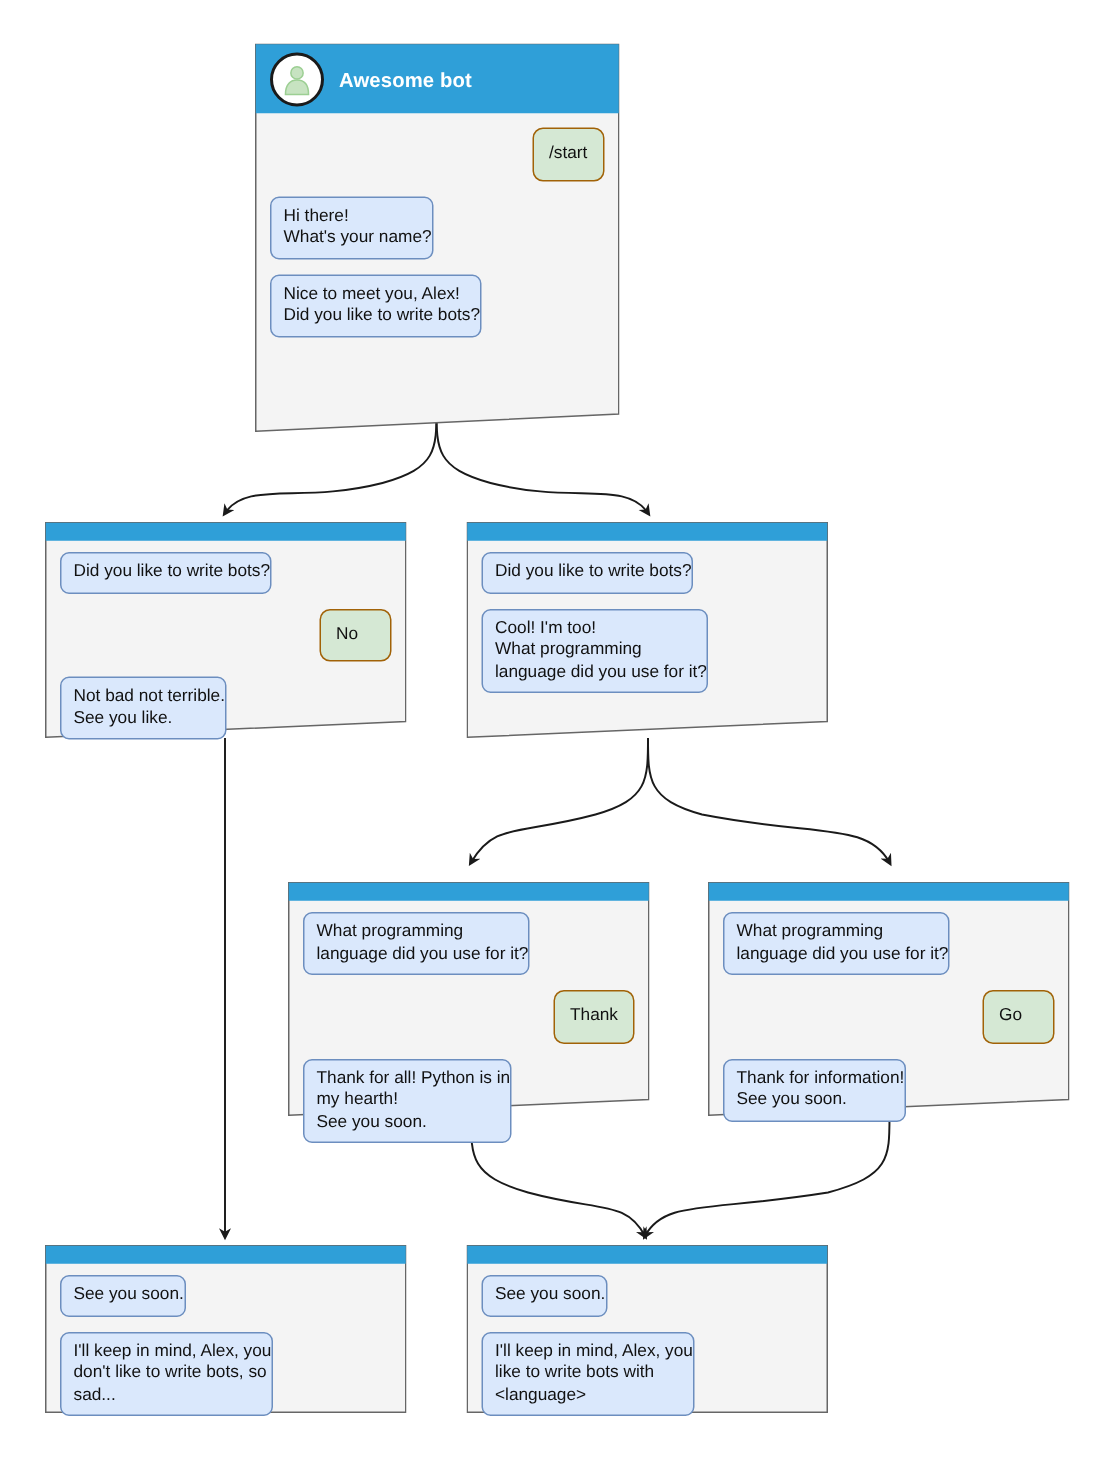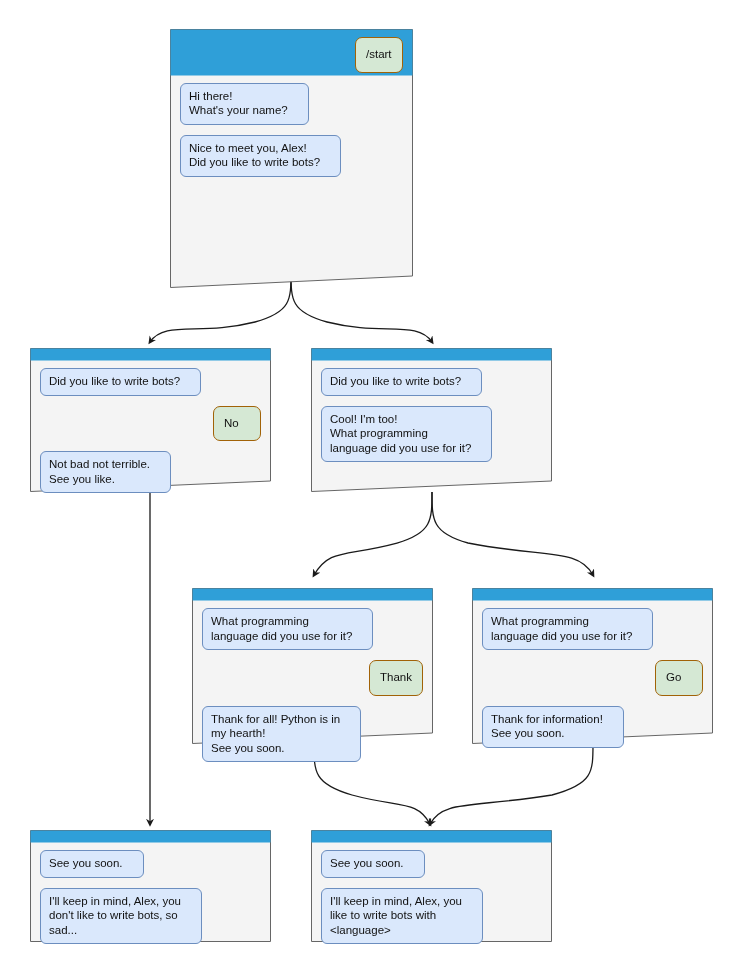--- a/index.html
+++ b/index.html
@@ -93,21 +93,21 @@
   
   .row {
     display: flex;
     margin-bottom: 10px;
   }
   .row.left  { justify-content: flex-start; }
   .row.right { justify-content: flex-end; }
 
   .bubble {
     border-radius: 6px;
-    padding: 5px 20px 6px 8px;
+    padding: 5px 0 6px 8px;
     font-size: 11.5px;
     line-height: 14.5px;
     color: #111111;
     white-space: pre-line;
     box-sizing: border-box;
     max-width: 86%;
   }
   .bubble.bot {
     background: #dae8fc;
     border: 1px solid #6c8ebf;
@@ -148,20 +148,29 @@
       <path d="M593,744 C593,772 593,784 552,795 C470,808 443,800 430,824" marker-end="url(#arrow)"></path>
     </g>
   </svg>
 
   <div class="node" style="left:170px; top:29px; width:243px; height:259px;">
     <svg class="node-skin" viewBox="0 0 243 259" preserveAspectRatio="none">
       <path d="M0.5,0.5 L242.5,0.5 L242.5,247 L0.5,258.5 Z" fill="#f4f4f4" stroke="#666666" stroke-width="1"></path>
       <path d="M0.5,0.5 L242.5,0.5 L242.5,46.5 L0.5,46.5 Z" fill="#2f9fd8"></path>
     </svg>
     <div class="node-body">
+      <div class="node-header tall">
+        <div class="avatar">
+          <svg width="22" height="22" viewBox="0 0 22 22">
+            <circle cx="11" cy="6.6" r="4.1" fill="#c7e3c1" stroke="#9ccf93" stroke-width="1"></circle>
+            <path d="M3.3,21 C3.3,13.8 7.0,11.4 11,11.4 C15,11.4 18.7,13.8 18.7,21 Z" fill="#c7e3c1" stroke="#9ccf93" stroke-width="1"></path>
+          </svg>
+        </div>
+        <div class="bot-title">Awesome bot</div>
+      </div>
       <div class="node-screen">
         <div class="row right">
           <div class="bubble user">/start</div>
         </div>
         <div class="row left">
           <div class="bubble bot">Hi there!
 What's your name?</div>
         </div>
         <div class="row left">
           <div class="bubble bot">Nice to meet you, Alex!

